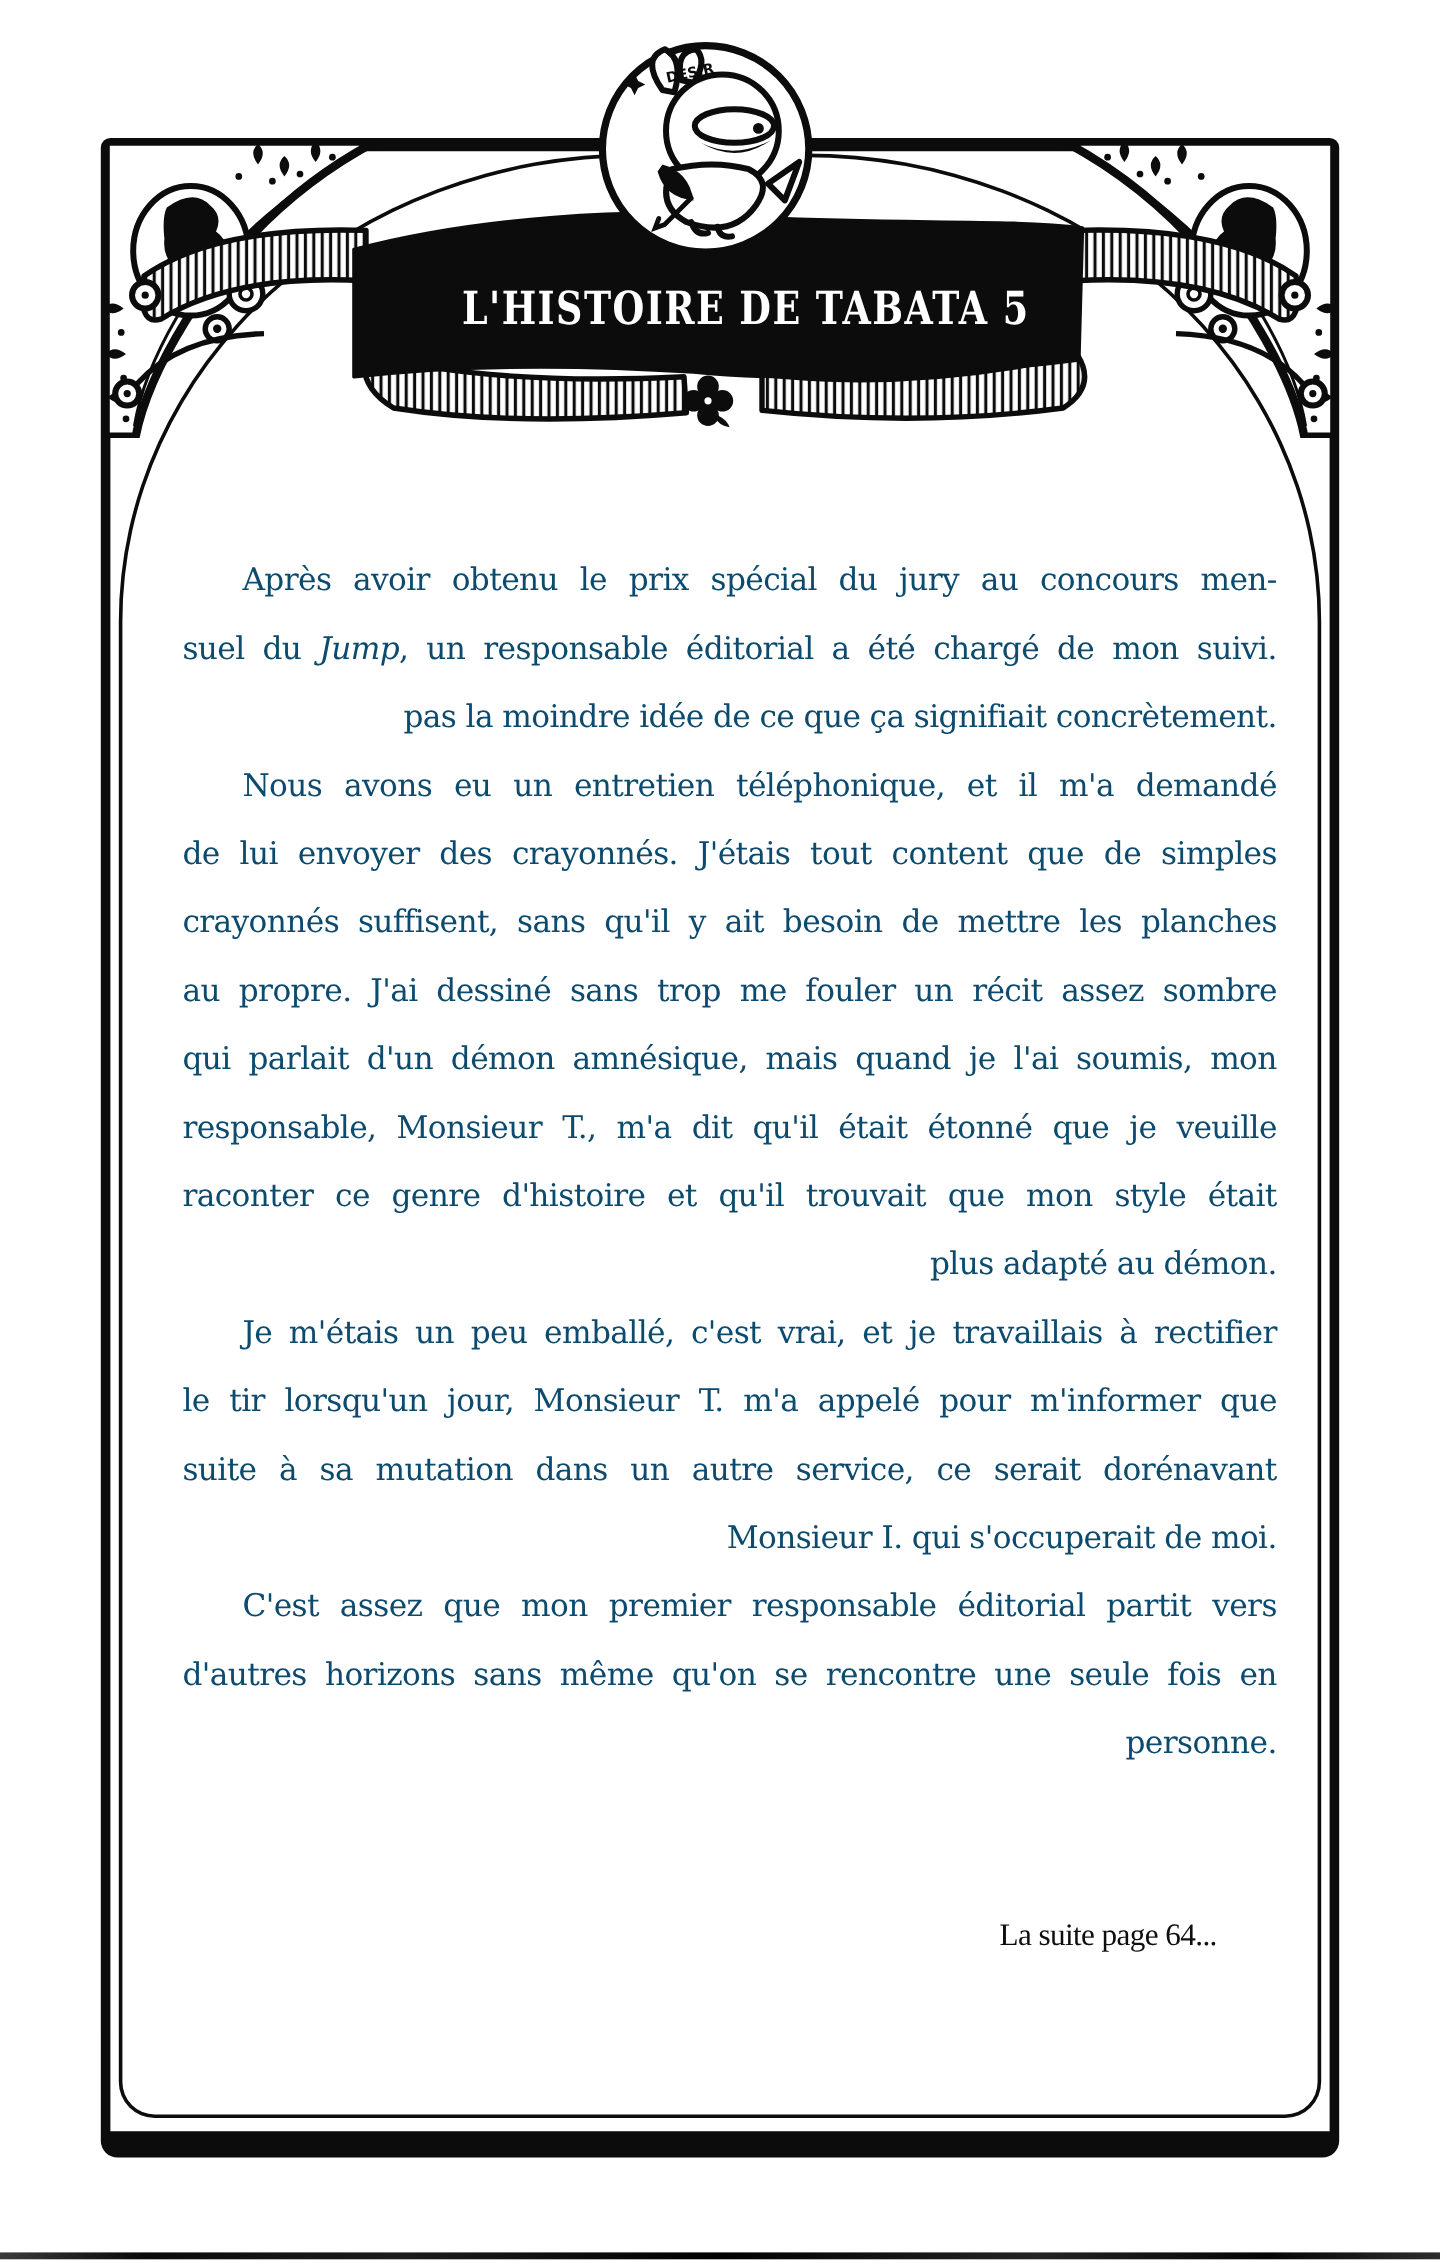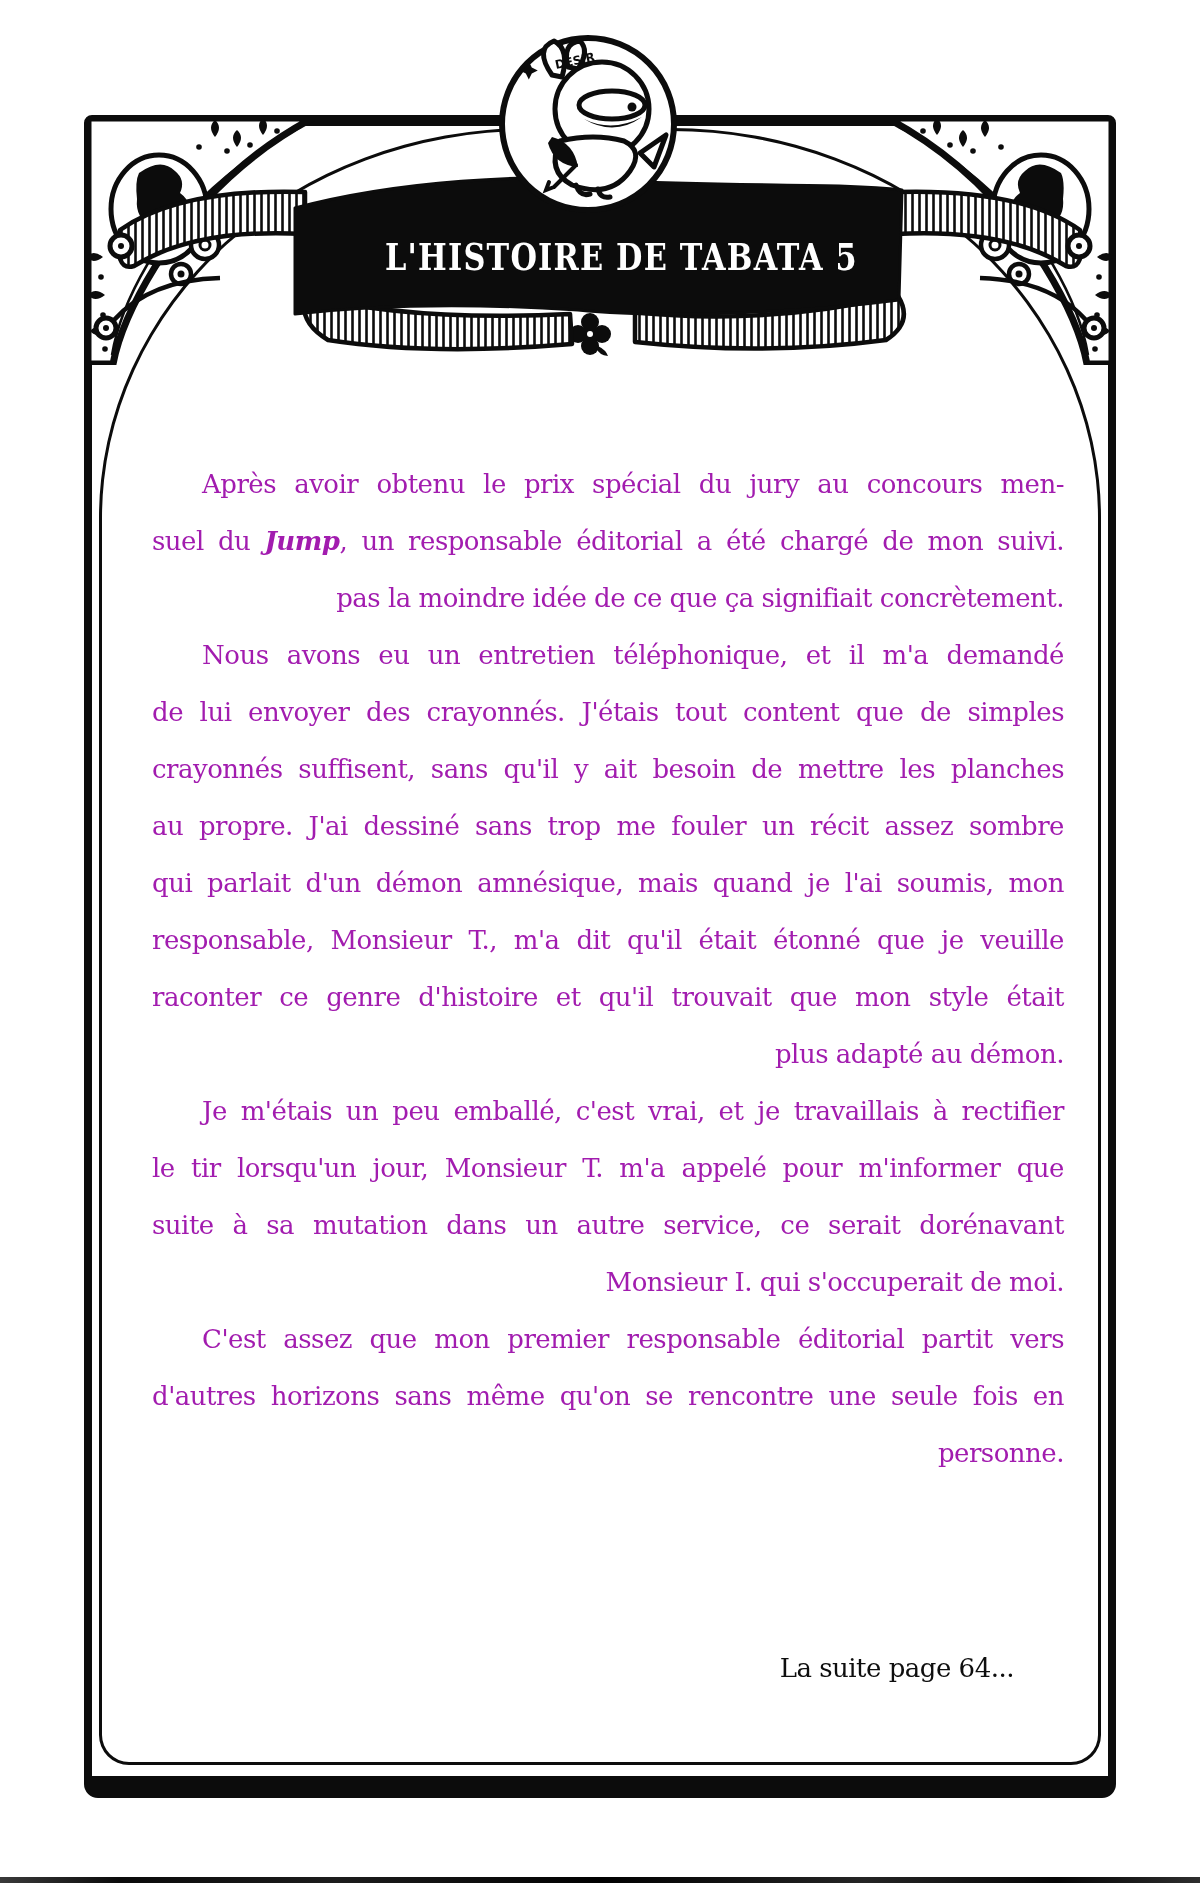--- a/index.html
+++ b/index.html
@@ -25,28 +25,28 @@
       text-align:center;color:#ffffff;font-weight:bold;font-size:38px;
       letter-spacing:1.5px;transform:scaleX(0.8);transform-origin:50% 50%;
       white-space:nowrap;}
 
   .emblem{position:absolute;left:494px;top:29px;width:192px;height:192px;z-index:6;}
 
   .clover{position:absolute;left:568px;top:312px;width:44px;height:44px;z-index:2;}
 
   
   .text-block{position:absolute;left:152px;top:456px;width:912px;z-index:2;
-      font-size:26px;line-height:57px;letter-spacing:-0.5px;color:#a21caf;}
+      font-size:26px;line-height:57px;letter-spacing:-0.5px;color:#0c4a6e;}
   .line{width:100%;text-align:right;}
   .line.just{text-align:justify;text-align-last:justify;}
   .para .line:first-child{text-indent:50px;}
-  .line i{font-style:italic;font-weight:bold;}
+  .line i{font-style:italic;}
 
-  .footer-note{position:absolute;right:186px;top:1640px;z-index:2;
-      font-size:26px;line-height:57px;letter-spacing:-0.5px;color:#0e0e0e;}
+  .footer-note{position:absolute;right:186px;top:1584px;z-index:2;
+      font-size:26px;line-height:57px;letter-spacing:-0.5px;color:#0e0e0e;font-family:Liberation Serif, serif;}
 
   
   .scan-strip{position:absolute;left:0;bottom:0;width:1200px;height:6px;z-index:7;
       background:linear-gradient(90deg,#3a3a3a 0%,#0a0a0a 10%,#1c1c1c 28%,
                  #000 50%,#242424 72%,#050505 88%,#2e2e2e 100%);}
 </style>
 </head>
 <body>
 
 <div class="page">

